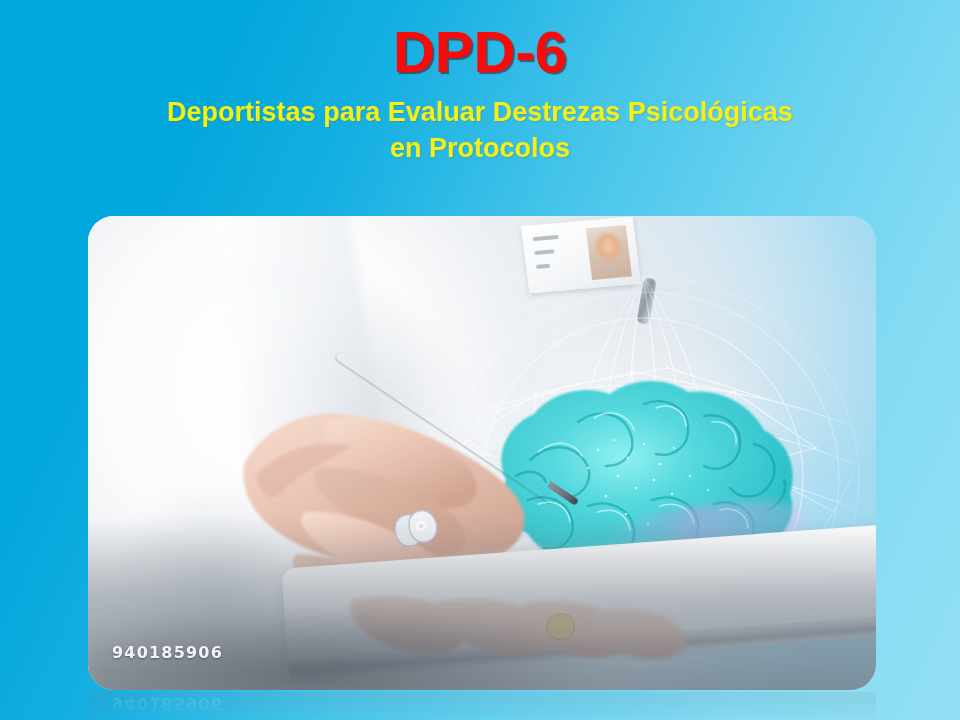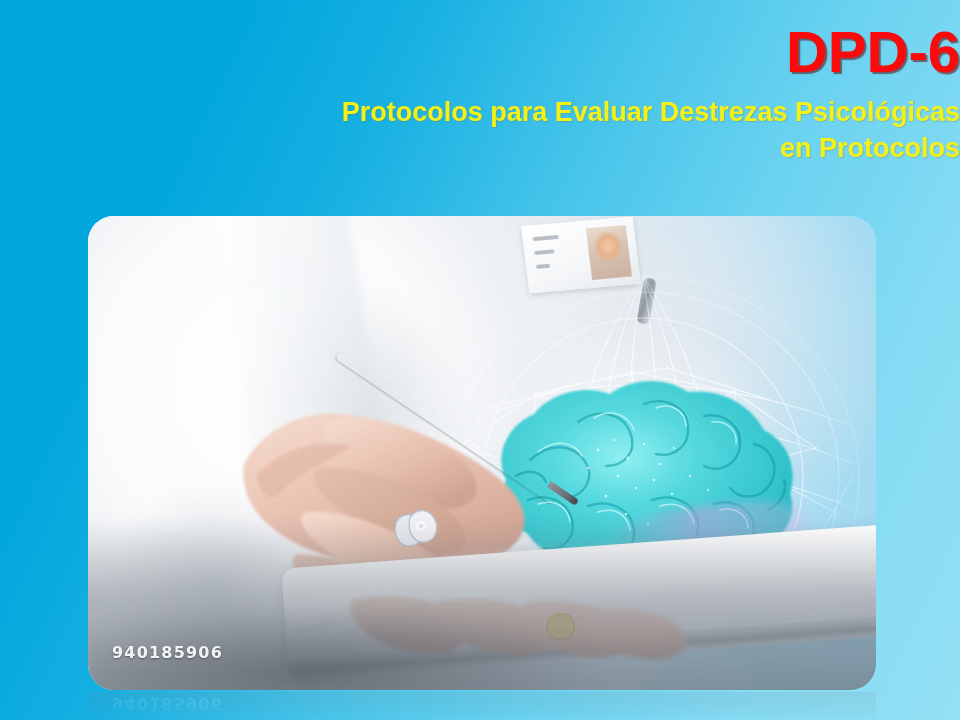--- a/index.html
+++ b/index.html
@@ -28,21 +28,21 @@
         #84dbf3 82%,
         #93e0f4 100%);
   }
 
   
   .title-block {
     position: absolute;
     left: 0;
     top: 0;
     width: 960px;
-    text-align: right;
+    text-align: center;
     z-index: 5;
   }
   .main-title {
     margin: 0;
     padding-top: 22px;
     font-size: 58px;
     font-weight: bold;
     letter-spacing: 0px;
     color: #fa0a0a;
     text-shadow: 2px 2px 1px rgba(90,0,0,0.55);
@@ -375,21 +375,21 @@
   }
 </style>
 </head>
 <body>
 
 <div id="slide">
 
   <div class="title-block">
     <h1 class="main-title">DPD-6</h1>
     <div class="subtitle">
-      <span class="subtitle-line">Protocolos para Evaluar Destrezas Psicológicas</span>
+      <span class="subtitle-line">Deportistas para Evaluar Destrezas Psicológicas</span>
       <span class="subtitle-line">en Protocolos</span>
     </div>
   </div>
 
   <div class="photo-wrap">
     <div class="photo">
 
       <div class="coat"></div>
       <div class="coat-shadow-a"></div>
       <div class="coat-shadow-b"></div>

